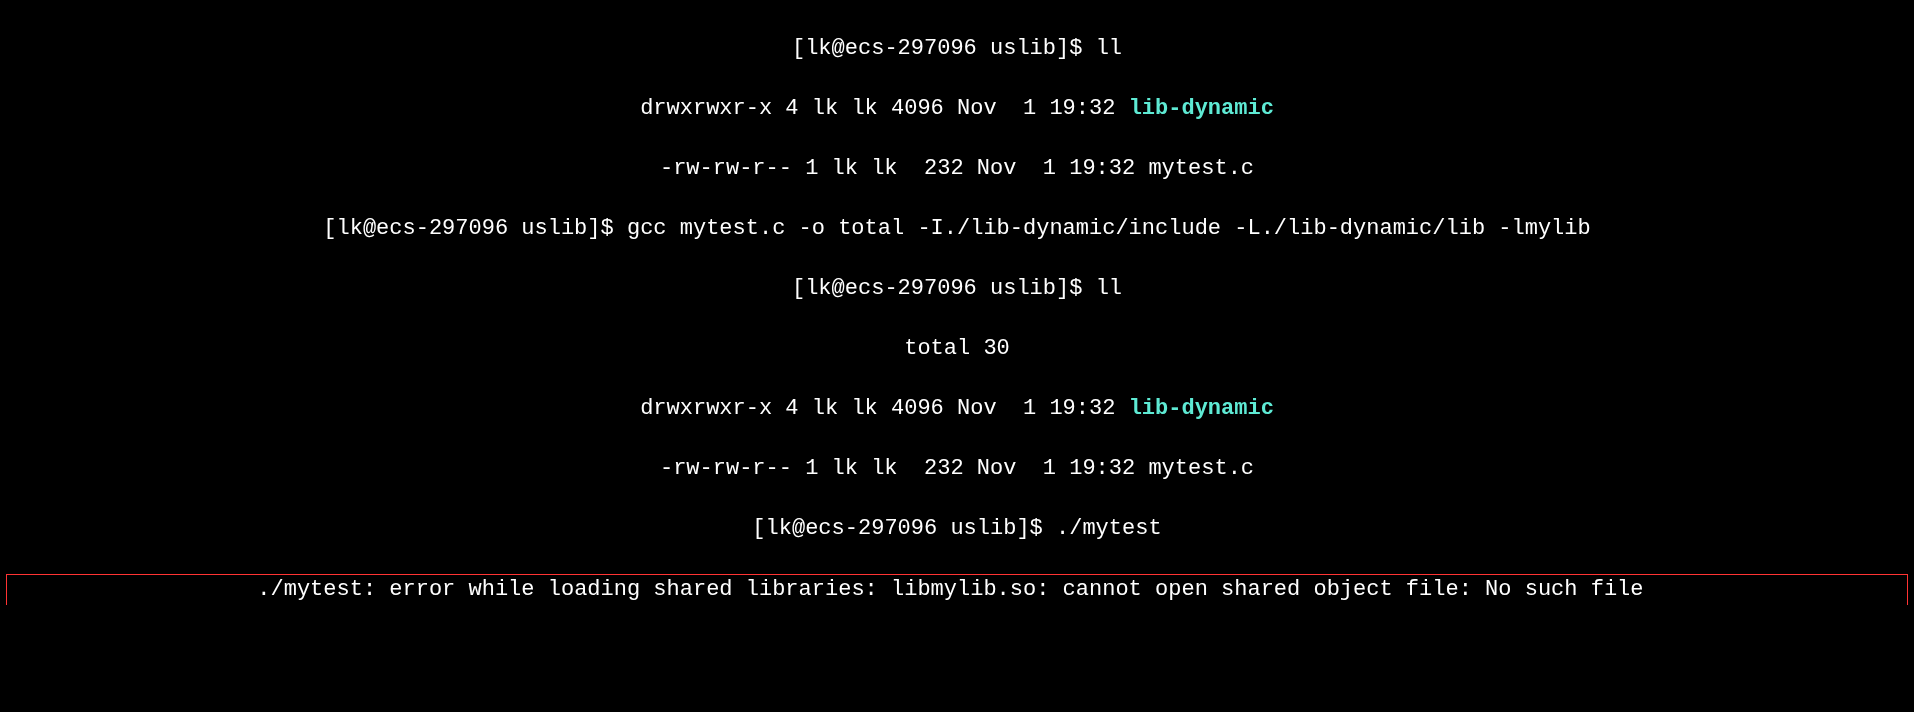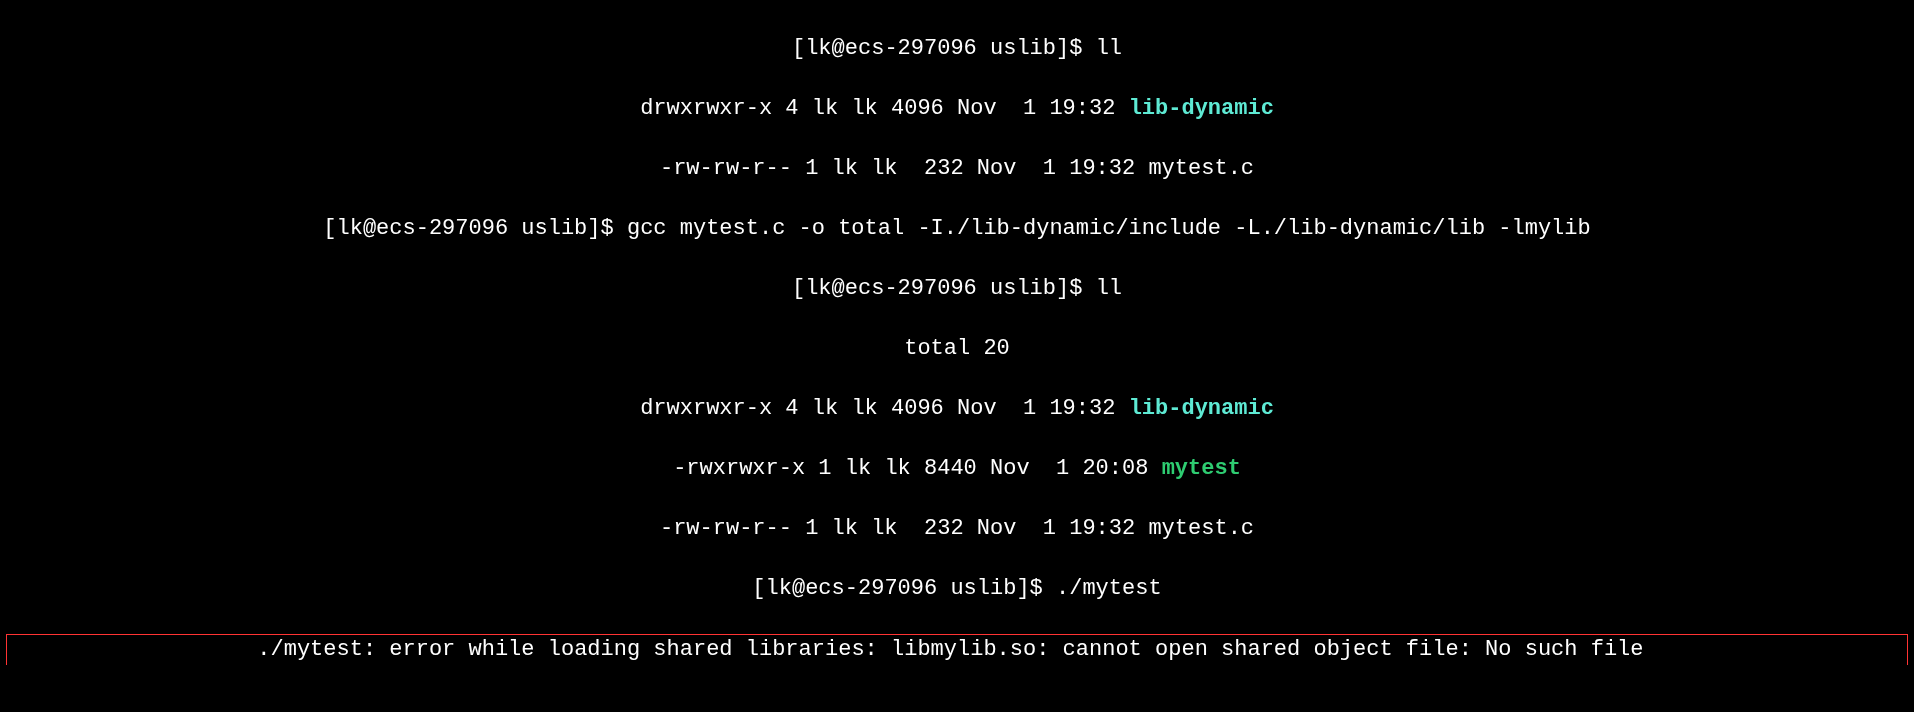--- a/index.html
+++ b/index.html
@@ -29,23 +29,22 @@
 </style>
 </head>
 <body>
 
 <div class="terminal">
 <span class="line"><span class="prompt">[lk@ecs-297096 uslib]$ </span><span>ll</span></span>
 <span class="line"><span>drwxrwxr-x 4 lk lk 4096 Nov  1 19:32 </span><span class="dir-blue">lib-dynamic</span></span>
 <span class="line">-rw-rw-r-- 1 lk lk  232 Nov  1 19:32 mytest.c</span>
 <span class="line"><span class="prompt">[lk@ecs-297096 uslib]$ </span><span>gcc mytest.c -o total -I./lib-dynamic/include -L./lib-dynamic/lib -lmylib</span></span>
 <span class="line"><span class="prompt">[lk@ecs-297096 uslib]$ </span><span>ll</span></span>
-<span class="line">total 20</span>
+<span class="line">total 30</span>
 <span class="line"><span>drwxrwxr-x 4 lk lk 4096 Nov  1 19:32 </span><span class="dir-blue">lib-dynamic</span></span>
-<span class="line"><span>-rwxrwxr-x 1 lk lk 8440 Nov  1 20:08 </span><span class="exec-green">mytest</span></span>
 <span class="line">-rw-rw-r-- 1 lk lk  232 Nov  1 19:32 mytest.c</span>
 <span class="line"><span class="prompt">[lk@ecs-297096 uslib]$ </span><span>./mytest</span></span>
 <span class="line box-red" style="border-bottom:none;">./mytest: error while loading shared libraries: libmylib.so: cannot open shared object file: No such file </span>
 
 
 
 
 
 
 

